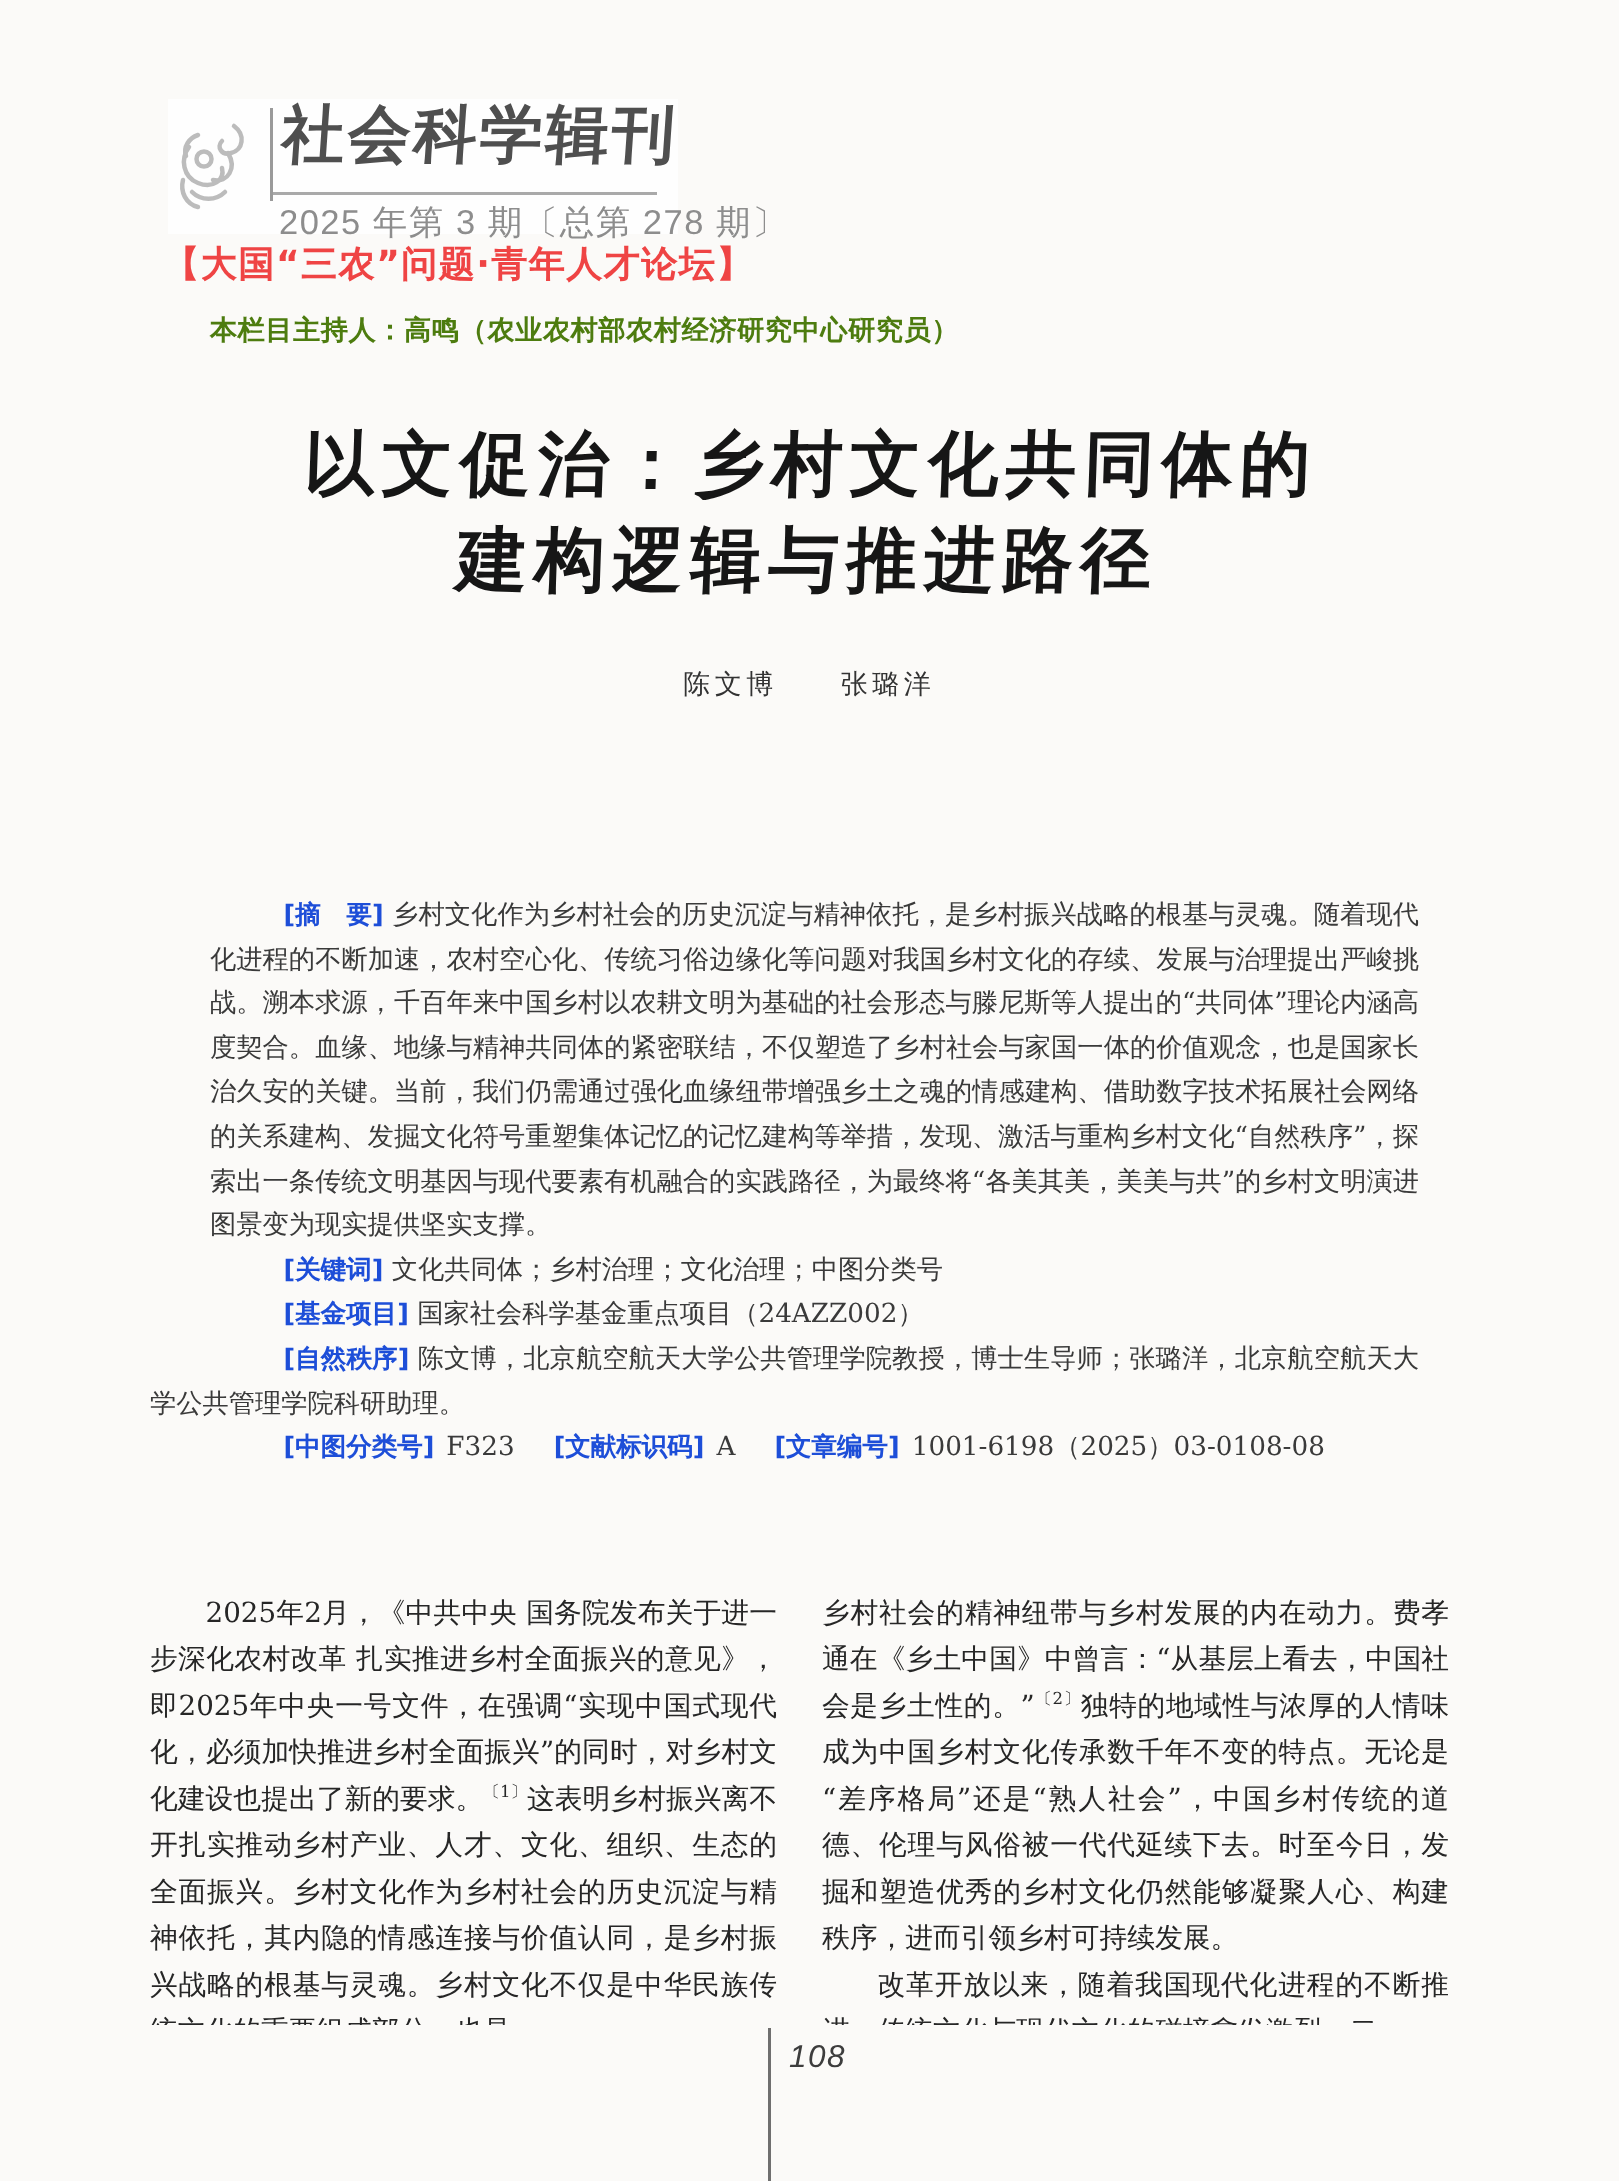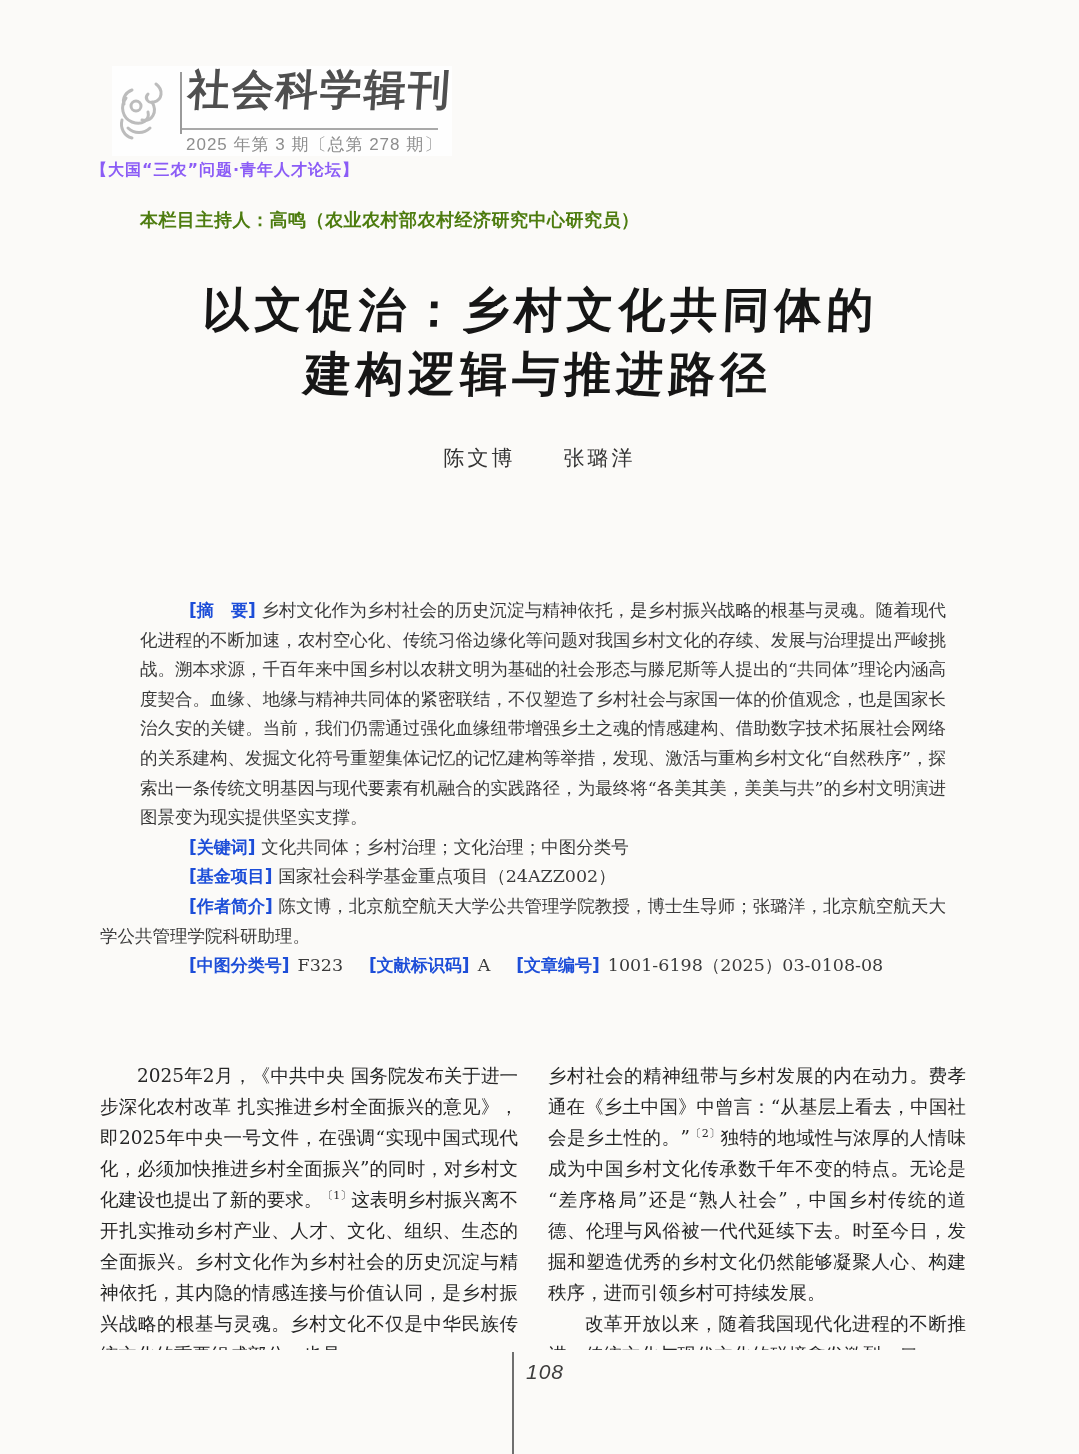--- a/index.html
+++ b/index.html
@@ -19,44 +19,44 @@
   .journal-name{
     position:absolute;left:76px;top:-4px;width:260px;
     font-size:42px;font-weight:bold;color:#4f4f4f;
     font-family:"DejaVu Serif",serif;
     transform:skewX(-4deg);letter-spacing:2px;white-space:nowrap;
   }
   .mast-rule{position:absolute;left:70px;top:62px;width:256px;height:2px;background:#a9a9a9;}
   .issue-line{
     position:absolute;left:74px;top:67px;width:300px;
     font-family:"Liberation Sans",sans-serif;
-    font-size:17px;color:#8d8d8d;letter-spacing:1px;white-space:nowrap;
+    font-size:23px;color:#8d8d8d;letter-spacing:1px;white-space:nowrap;
   }
   
   .section-label{
-    position:absolute;left:91px;top:160px;
-    font-size:16px;font-weight:bold;color:#8b5cf6;letter-spacing:1px;
+    position:absolute;left:109px;top:160px;
+    font-size:24px;font-weight:bold;color:#ef4444;letter-spacing:1px;
     font-family:"DejaVu Sans","Liberation Sans",sans-serif;
   }
   .host-line{
     position:absolute;left:140px;top:208px;
     font-size:18px;font-weight:600;color:#4d7c0f;letter-spacing:0.5px;
     font-family:"DejaVu Sans","Liberation Sans",sans-serif;
   }
   
   .article-title{
     position:absolute;left:0;top:278px;width:1079px;
     text-align:center;font-weight:bold;color:#161616;
     font-size:47px;line-height:64px;letter-spacing:5px;
     font-family:"DejaVu Serif",serif;
     transform:skewX(-2deg);
   }
   .authors{
     position:absolute;left:0;top:444px;width:1079px;
-    text-align:center;font-size:21px;color:#333;letter-spacing:3px;
+    text-align:center;font-size:18px;color:#333;letter-spacing:3px;
   }
   
   .front-matter{
     position:absolute;left:100px;top:596px;width:866px;
     font-size:17.5px;line-height:29.6px;color:#3a3a3a;
     text-align:justify;
   }
   .front-matter p{margin:0;}
   .fm-abstract{padding-left:40px;padding-right:20px;text-indent:2.8em;}
   .fm-line{padding-left:40px;padding-right:20px;text-indent:2.8em;margin-top:1px;}
@@ -112,21 +112,21 @@
   <div class="article-title">
     <div>以文促治：乡村文化共同体的</div>
     <div>建构逻辑与推进路径</div>
   </div>
   <div class="authors">陈文博　　张璐洋</div>
 
   <div class="front-matter">
     <p class="fm-abstract"><span class="fm-label">[摘　要]</span> <span>乡村文化作为乡村社会的历史沉淀与精神依托，是乡村振兴战略的根基与灵魂。随着现代化进程的不断加速，农村空心化、传统习俗边缘化等问题对我国乡村文化的存续、发展与治理提出严峻挑战。溯本求源，千百年来中国乡村以农耕文明为基础的社会形态与滕尼斯等人提出的“共同体”理论内涵高度契合。血缘、地缘与精神共同体的紧密联结，不仅塑造了乡村社会与家国一体的价值观念，也是国家长治久安的关键。当前，我们仍需通过强化血缘纽带增强乡土之魂的情感建构、借助数字技术拓展社会网络的关系建构、发掘文化符号重塑集体记忆的记忆建构等举措，发现、激活与重构乡村文化“自然秩序”，探索出一条传统文明基因与现代要素有机融合的实践路径，为最终将“各美其美，美美与共”的乡村文明演进图景变为现实提供坚实支撑。</span></p>
     <p class="fm-line"><span class="fm-label">[关键词]</span> <span>文化共同体；乡村治理；文化治理；中图分类号</span></p>
     <p class="fm-line"><span class="fm-label">[基金项目]</span> <span>国家社会科学基金重点项目（24AZZ002）</span></p>
-    <p class="fm-bio"><span class="fm-label">[作者简介]</span> <span>陈文博，北京航空航天大学公共管理学院教授，博士生导师；张璐洋，北京航空航天大学公共管理学院科研助理。</span></p>
+    <p class="fm-bio"><span class="fm-label">[自然秩序]</span> <span>陈文博，北京航空航天大学公共管理学院教授，博士生导师；张璐洋，北京航空航天大学公共管理学院科研助理。</span></p>
     <p class="fm-line"><span class="fm-pair"><span class="fm-label">[中图分类号]</span><span>F323</span></span><span class="fm-pair"><span class="fm-label">[文献标识码]</span><span>A</span></span><span class="fm-pair"><span class="fm-label">[文章编号]</span><span>1001-6198（2025）03-0108-08</span></span></p>
   </div>
 
   <div class="body-columns">
     <div class="col">
       <p><span>2025年2月，《中共中央 国务院发布关于进一步深化农村改革 扎实推进乡村全面振兴的意见》，即2025年中央一号文件，在强调“实现中国式现代化，必须加快推进乡村全面振兴”的同时，对乡村文化建设也提出了新的要求。</span><sup class="ref">〔1〕</sup><span>这表明乡村振兴离不开扎实推动乡村产业、人才、文化、组织、生态的全面振兴。乡村文化作为乡村社会的历史沉淀与精神依托，其内隐的情感连接与价值认同，是乡村振兴战略的根基与灵魂。乡村文化不仅是中华民族传统文化的重要组成部分，也是</span></p>
     </div>
     <div class="col">
       <p style="text-indent:0;"><span>乡村社会的精神纽带与乡村发展的内在动力。费孝通在《乡土中国》中曾言：“从基层上看去，中国社会是乡土性的。”</span><sup class="ref">〔2〕</sup><span>独特的地域性与浓厚的人情味成为中国乡村文化传承数千年不变的特点。无论是“差序格局”还是“熟人社会”，中国乡村传统的道德、伦理与风俗被一代代延续下去。时至今日，发掘和塑造优秀的乡村文化仍然能够凝聚人心、构建秩序，进而引领乡村可持续发展。</span></p>
       <p>改革开放以来，随着我国现代化进程的不断推进，传统文化与现代文化的碰撞愈发激烈，二</p>

